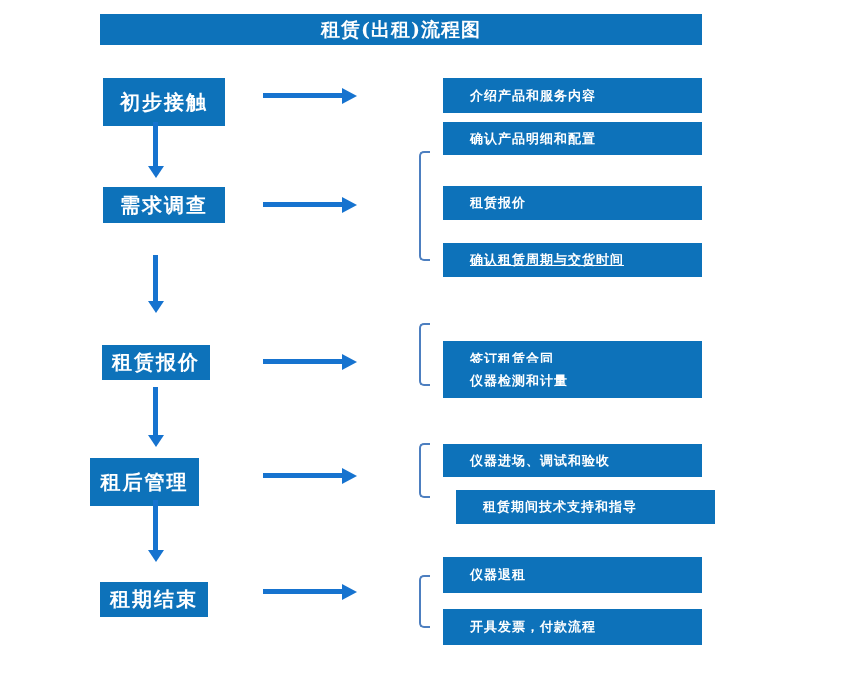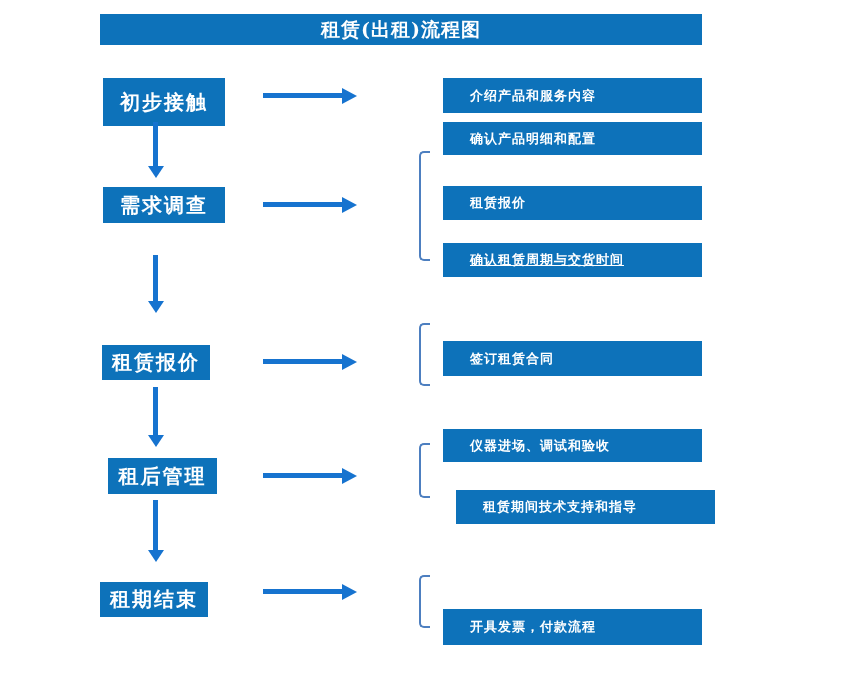--- a/index.html
+++ b/index.html
@@ -41,21 +41,21 @@
 </head>
 <body>
 
 <div class="canvas" style="--box: #0d72ba; --arrow: #1673cf; --bracket: #4d7fc0; --text: #ffffff;">
 
   <div class="title-bar">租赁(出租)流程图</div>
 
   <div class="step-box" style="left:103px;top:78px;width:122px;height:48px;">初步接触</div>
   <div class="step-box" style="left:103px;top:187px;width:122px;height:36px;">需求调查</div>
   <div class="step-box" style="left:102px;top:345px;width:108px;height:35px;">租赁报价</div>
-  <div class="step-box" style="left:108px;top:458px;width:109px;height:36px;">租后管理</div>
+  <div class="step-box" style="left:90px;top:458px;width:109px;height:48px;">租后管理</div>
   <div class="step-box" style="left:100px;top:582px;width:108px;height:35px;">租期结束</div>
 
   <div class="v-arrow" style="top:122px;height:56px;">
     <div class="shaft"></div>
     <div class="head"></div>
   </div>
   <div class="v-arrow" style="top:255px;height:58px;">
     <div class="shaft"></div>
     <div class="head"></div>
   </div>
@@ -92,17 +92,19 @@
   <div class="bracket" style="top:151px;height:110px;"></div>
   <div class="bracket" style="top:323px;height:63px;"></div>
   <div class="bracket" style="top:443px;height:55px;"></div>
   <div class="bracket" style="top:575px;height:53px;"></div>
 
   <div class="detail-box" style="top:78px;height:35px;">介绍产品和服务内容</div>
   <div class="detail-box" style="top:122px;height:33px;">确认产品明细和配置</div>
   <div class="detail-box" style="top:186px;height:34px;">租赁报价</div>
   <div class="detail-box" style="top:243px;height:34px;text-decoration:underline;">确认租赁周期与交货时间</div>
   <div class="detail-box" style="top:313px;height:35px;margin-top:28px;">签订租赁合同</div>
-  <div class="detail-box" style="top:429px;height:33px;">仪器进场、调试和验收</div>
+  <div class="detail-box" style="top:363px;height:35px;">仪器检测和计量</div>
+  <div class="detail-box" style="top:444px;height:33px;">仪器进场、调试和验收</div>
   <div class="detail-box" style="top:490px;height:34px;margin-left:13px;">租赁期间技术支持和指导</div>
+  <div class="detail-box" style="top:557px;height:36px;">仪器退租</div>
   <div class="detail-box" style="top:609px;height:36px;text-align:center;">开具发票，付款流程</div>
 
 </div>
 
 </body></html>

